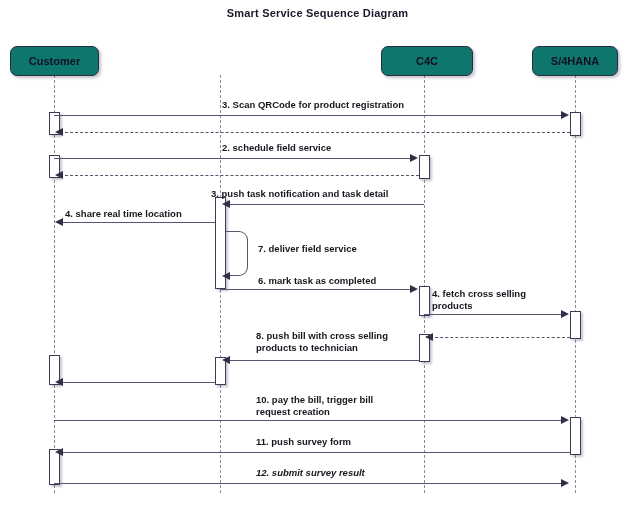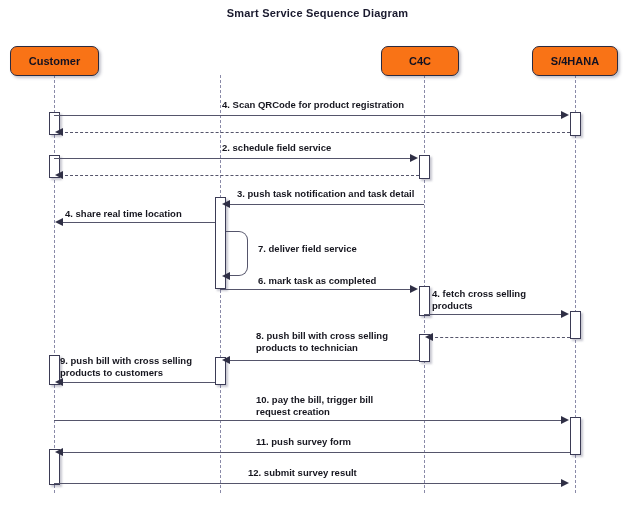--- a/index.html
+++ b/index.html
@@ -26,21 +26,21 @@
     color: #1a1a2e;
     letter-spacing: 0.2px;
   }
   
   .participant {
     position: absolute;
     box-sizing: border-box;
     height: 30px;
     border: 1.3px solid #2b2b40;
     border-radius: 7px;
-    background: #f97316;
+    background: #0f766e;
     box-shadow: 2px 2px 3px rgba(60,60,90,0.30);
     display: flex;
     align-items: center;
     justify-content: center;
     font-size: 11px;
     font-weight: bold;
     color: #111122;
     white-space: nowrap;
   }
   
@@ -107,21 +107,21 @@
   <div id="title">Smart Service Sequence Diagram</div>
 
   <div class="lifeline" style="left:54px;  top:75px; height:418px;"></div>
   <div class="lifeline" style="left:220px; top:75px; height:418px;"></div>
   <div class="lifeline" style="left:424px; top:75px; height:418px;"></div>
   <div class="lifeline" style="left:575px; top:75px; height:418px;"></div>
 
   <div class="participant" style="left:10px;  top:46px; width:89px;">
     <span>Customer</span>
   </div>
-  <div class="participant" style="left:381px; top:46px; width:78px;">
+  <div class="participant" style="left:381px; top:46px; width:92px;">
     <span>C4C</span>
   </div>
   <div class="participant" style="left:532px; top:46px; width:86px;text-align:center;">
     <span>S/4HANA</span>
   </div>
 
   <div class="activation" style="left:48.5px;  top:112px; height:23px;"></div>
   <div class="activation" style="left:569.5px; top:112px; height:24px;"></div>
   <div class="activation" style="left:48.5px;  top:155px; height:23px;"></div>
   <div class="activation" style="left:418.5px; top:155px; height:24px;"></div>
@@ -129,35 +129,35 @@
   <div class="activation" style="left:418.5px; top:286px; height:30px;"></div>
   <div class="activation" style="left:569.5px; top:311px; height:28px;"></div>
   <div class="activation" style="left:418.5px; top:334px; height:28px;"></div>
   <div class="activation" style="left:214.5px; top:357px; height:28px;"></div>
   <div class="activation" style="left:48.5px;  top:355px; height:30px;"></div>
   <div class="activation" style="left:569.5px; top:417px; height:38px;"></div>
   <div class="activation" style="left:48.5px;  top:449px; height:36px;"></div>
 
   <div class="msg-line" style="left:54px; top:115px; width:512px;"></div>
   <div class="arrow right" style="left:561px; top:111px;"></div>
-  <div class="msg-label" style="left:222px; top:99px;">4. Scan QRCode for product registration</div>
+  <div class="msg-label" style="left:222px; top:99px;">3. Scan QRCode for product registration</div>
 
   <div class="msg-line dashed" style="left:60px; top:132px; width:510px;"></div>
   <div class="arrow left" style="left:55px; top:128px;"></div>
 
   <div class="msg-line" style="left:54px; top:158px; width:361px;"></div>
   <div class="arrow right" style="left:410px; top:154px;"></div>
   <div class="msg-label" style="left:222px; top:142px;">2. schedule field service</div>
 
   <div class="msg-line dashed" style="left:60px; top:175px; width:359px;"></div>
   <div class="arrow left" style="left:55px; top:171px;"></div>
 
   <div class="msg-line" style="left:226px; top:204px; width:198px;"></div>
   <div class="arrow left" style="left:222px; top:200px;"></div>
-  <div class="msg-label" style="left:237px; top:188px;">3. push task notification and task detail</div>
+  <div class="msg-label" style="left:211px; top:188px;">3. push task notification and task detail</div>
 
   <div class="msg-line" style="left:60px; top:222px; width:155px;"></div>
   <div class="arrow left" style="left:55px; top:218px;"></div>
   <div class="msg-label" style="left:65px; top:208px;">4. share real time location</div>
 
   <div class="self-loop" style="left:226px; top:231px; width:22px; height:45px;"></div>
   <div class="arrow left" style="left:222px; top:272px;"></div>
   <div class="msg-label" style="left:258px; top:243px;">7. deliver field service</div>
 
   <div class="msg-line" style="left:220px; top:289px; width:195px;"></div>
@@ -172,29 +172,27 @@
   <div class="msg-line dashed" style="left:430px; top:337px; width:140px;"></div>
   <div class="arrow left" style="left:425px; top:333px;"></div>
 
   <div class="msg-line" style="left:226px; top:360px; width:193px;"></div>
   <div class="arrow left" style="left:222px; top:356px;"></div>
   <div class="msg-label" style="left:256px; top:330px;">8. push bill with cross selling
 products to technician</div>
 
   <div class="msg-line" style="left:60px; top:382px; width:155px;"></div>
   <div class="arrow left" style="left:55px; top:378px;"></div>
-  <div class="msg-label" style="left:60px; top:355px;">9. push bill with cross selling
-products to customers</div>
 
   <div class="msg-line" style="left:54px; top:420px; width:512px;"></div>
   <div class="arrow right" style="left:561px; top:416px;"></div>
   <div class="msg-label" style="left:256px; top:394px;">10. pay the bill, trigger bill
 request creation</div>
 
   <div class="msg-line" style="left:60px; top:452px; width:510px;"></div>
   <div class="arrow left" style="left:55px; top:448px;"></div>
   <div class="msg-label" style="left:256px; top:436px;text-align:center;">11. push survey form</div>
 
   <div class="msg-line" style="left:54px; top:483px; width:512px;"></div>
   <div class="arrow right" style="left:561px; top:479px;"></div>
-  <div class="msg-label" style="left:248px; top:467px;">12. submit survey result</div>
+  <div class="msg-label" style="left:256px; top:467px;font-style:italic;">12. submit survey result</div>
 
 </div>
 
 </body></html>

